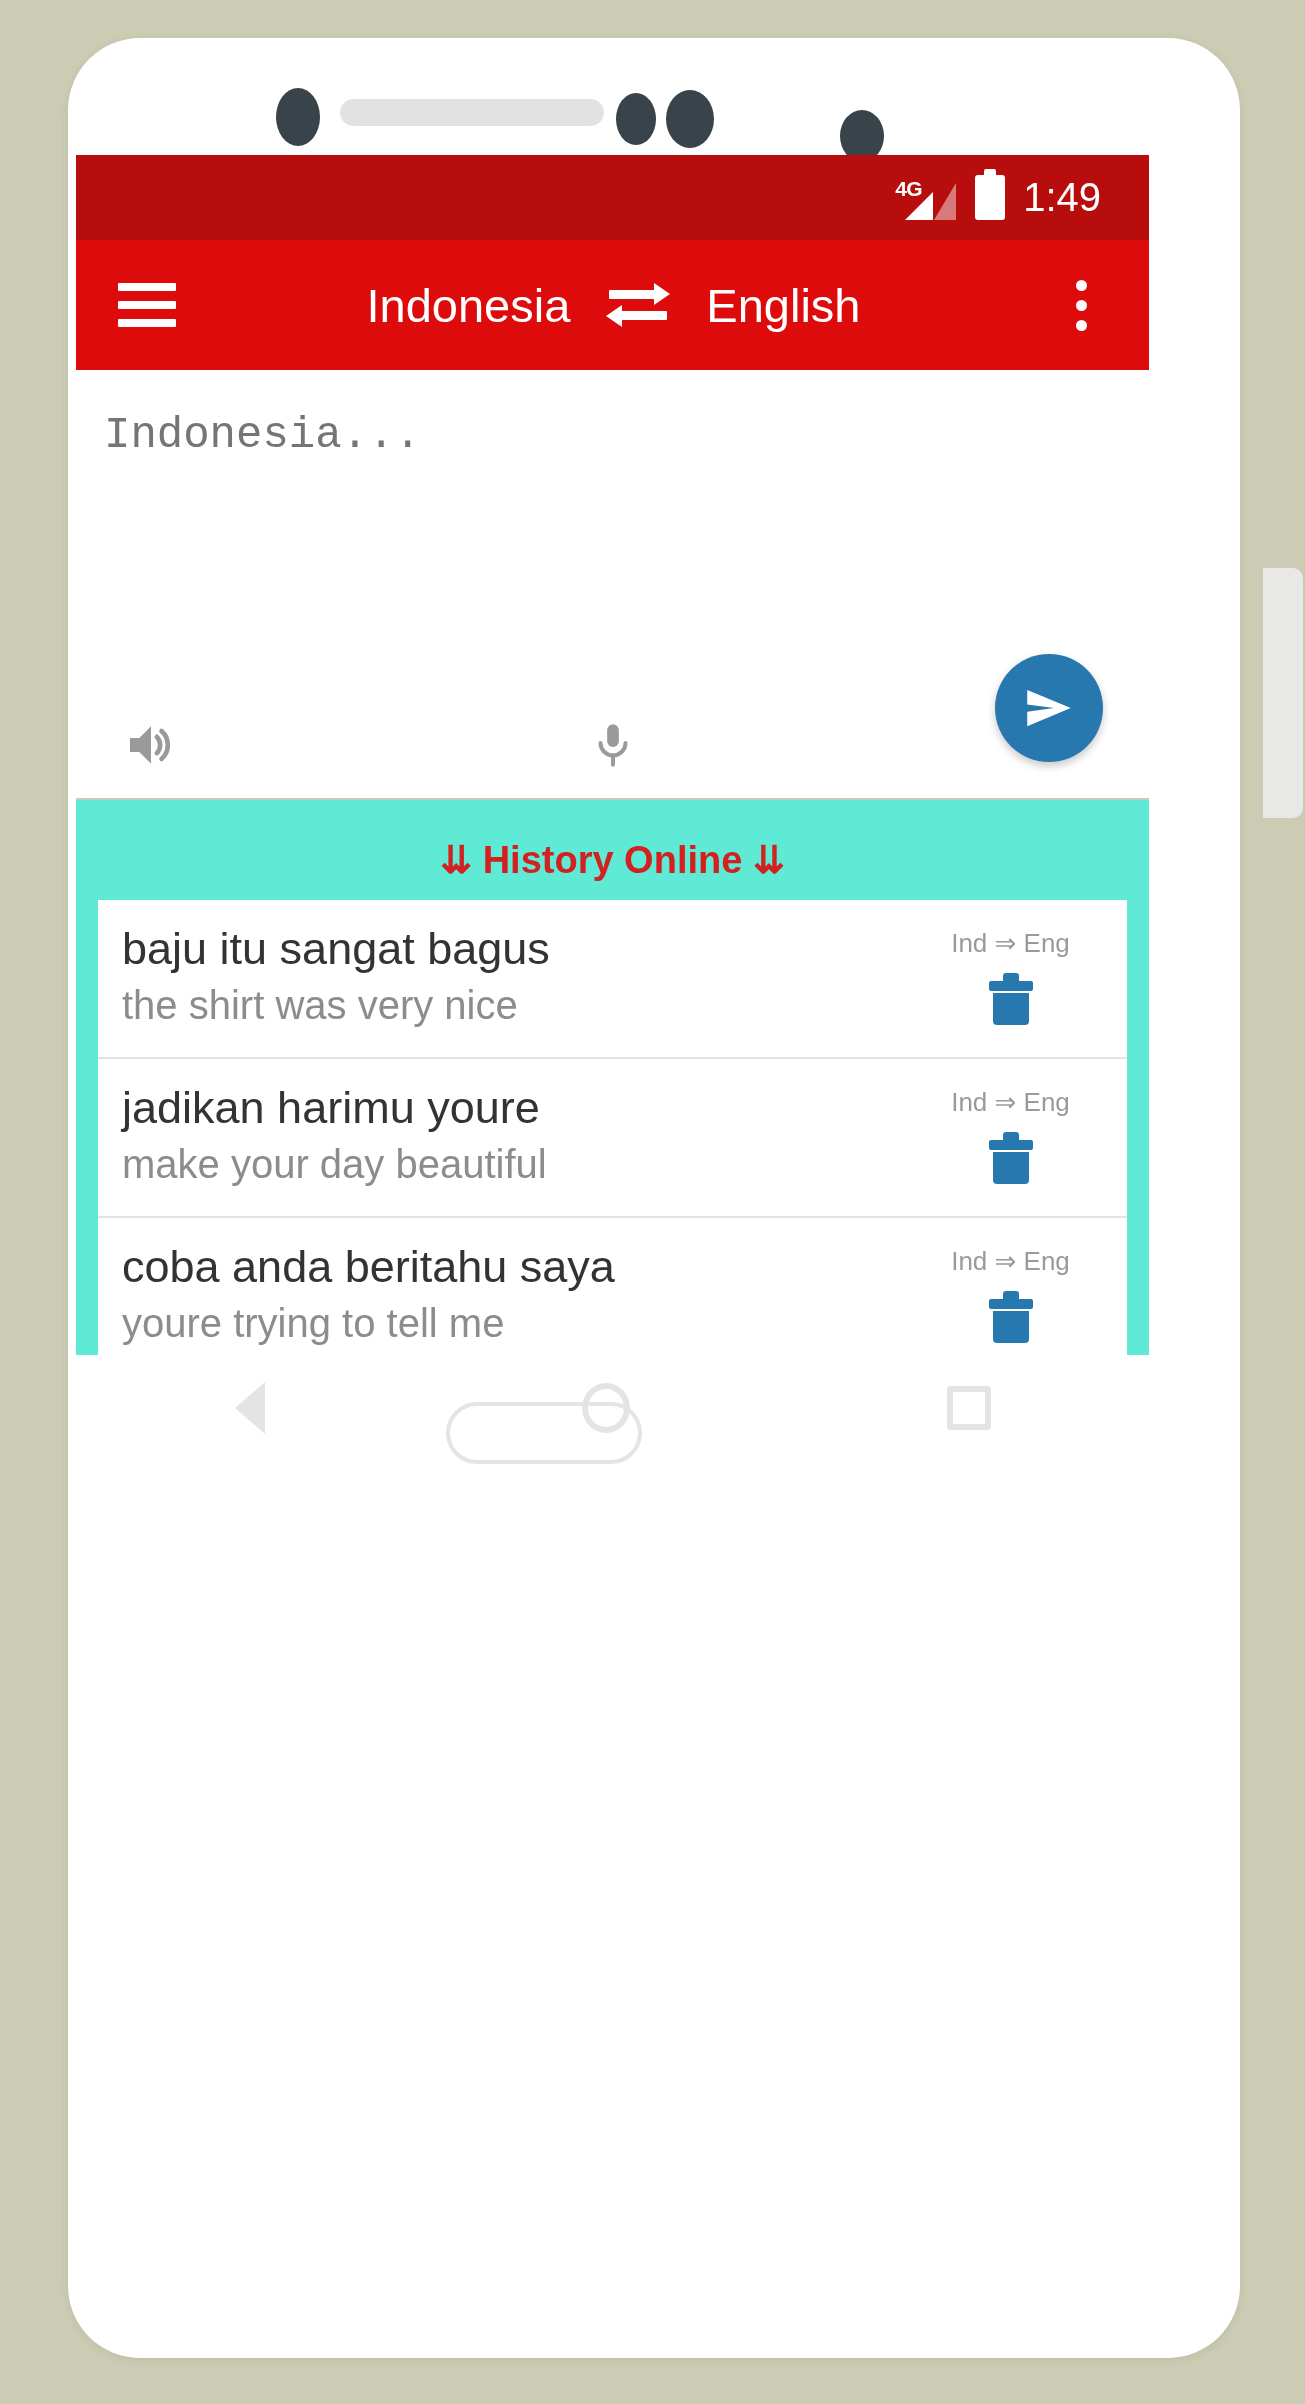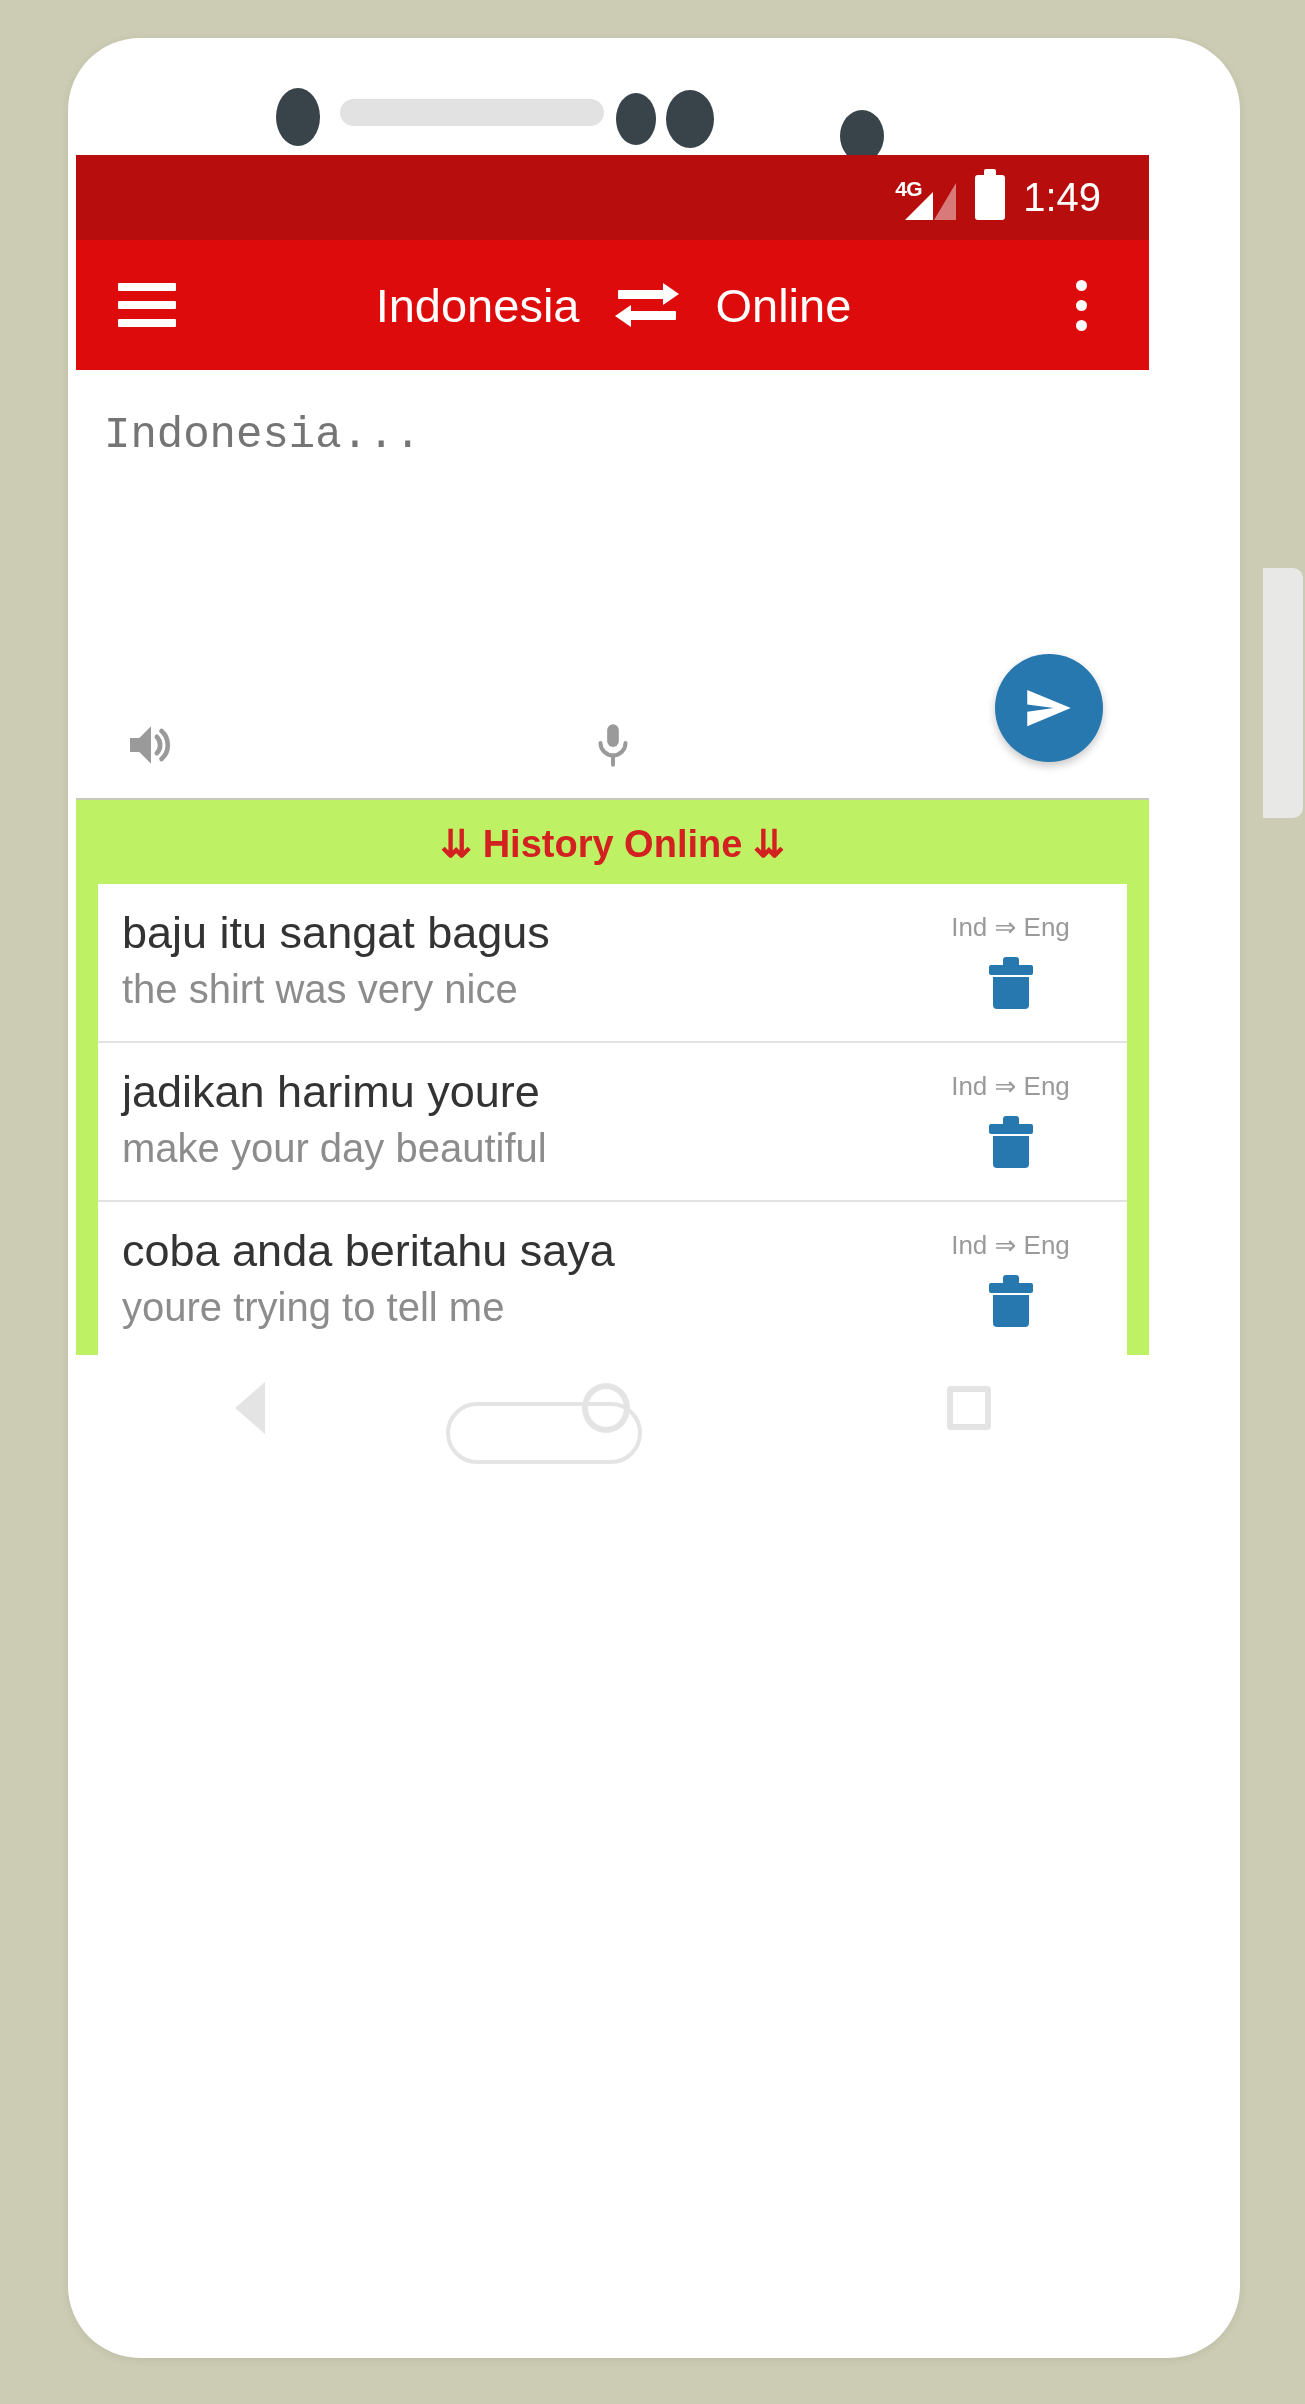--- a/index.html
+++ b/index.html
@@ -148,24 +148,24 @@
     position:absolute; right:46px; bottom:36px;
     width:108px; height:108px; border-radius:50%;
     background:#2878B0;
     display:flex; align-items:center; justify-content:center;
     box-shadow:0 4px 9px rgba(0,0,0,0.22);
     cursor:pointer;
   }
 
   
   #history-panel{
-    background:#bef264;
+    background:#5eead4;
     height:565px;
     overflow:hidden;
-    padding:0 22px;
+    padding:16px 22px;
   }
   #history-header{
     text-align:center;
     color:#D32020;
     font-size:38px;
     font-weight:bold;
     padding:22px 0 18px;
   }
   #history-list{ background:#FFFFFF; }
   .history-item{
@@ -263,21 +263,21 @@
           <span></span>
       </div>
       <div id="lang-group">
         <div class="lang-label">Indonesia</div>
         <div id="swap-icon">
           <span class="bar" id="swap-top"></span>
           <span class="head" id="swap-head-r"></span>
           <span class="bar" id="swap-bot"></span>
           <span class="head" id="swap-head-l"></span>
         </div>
-        <div class="lang-label">Online</div>
+        <div class="lang-label">English</div>
       </div>
       <div id="overflow-button">
         <i></i>
           <i></i>
           <i></i>
       </div>
     </div>
 
     <div id="input-card">
       <input id="source-input" type="text" placeholder="Indonesia..." style="">

